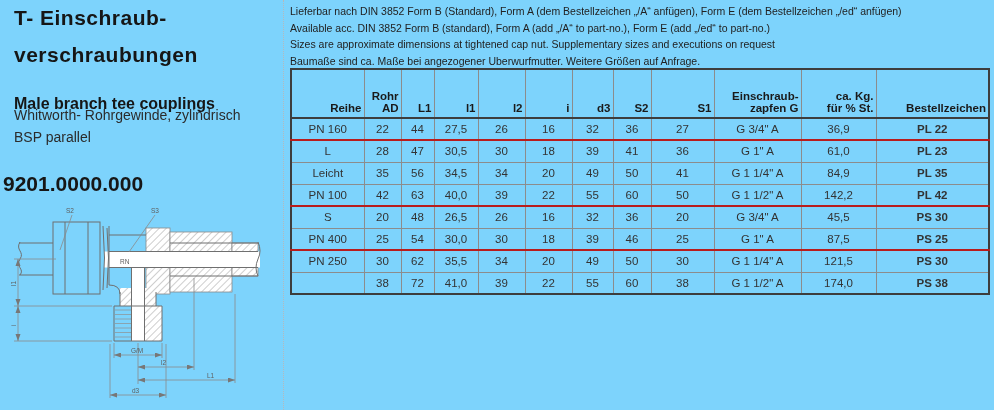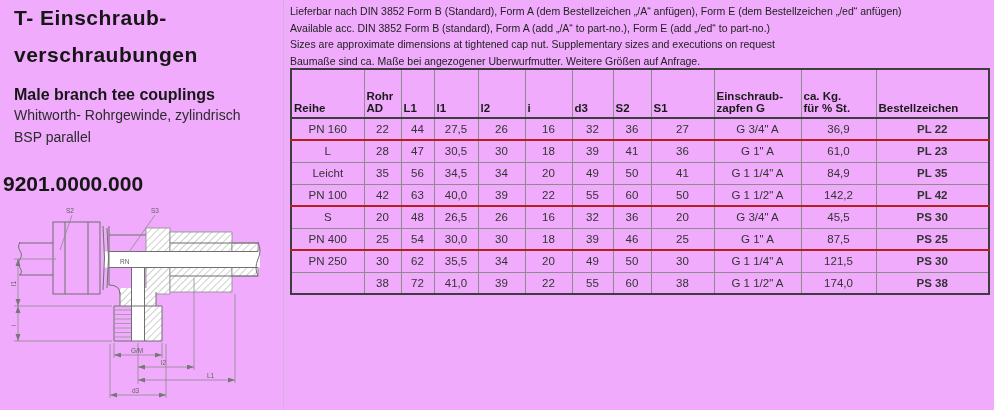--- a/index.html
+++ b/index.html
@@ -1,44 +1,44 @@
 <!DOCTYPE html>
 <html><head>
 <meta charset="utf-8">
 <style>
   * { box-sizing: border-box; margin: 0; padding: 0; }
   html,body { background:#ffffff; }
   body { font-family: "Liberation Sans", sans-serif; color:#1c1c1c; }
   .page {
     position: relative; width: 994px; height: 410px;
-    background: #f0abfc; overflow: hidden;
+    background: #7dd3fc; overflow: hidden;
   }
   
   .left-panel {
     position:absolute; left:0; top:0; width:284px; height:410px;
     border-right:1px dotted #b8b8b8;
   }
   .title-line { position:absolute; left:14px; font-weight:bold; font-size:21px; letter-spacing:0.5px; color:#161616; white-space:nowrap; }
   .title-1 { top:6px; }
   .title-2 { top:43px; }
-  .subtitle { position:absolute; left:14px; top:86px; font-weight:bold; font-size:16px; color:#161616; white-space:nowrap; }
+  .subtitle { position:absolute; left:14px; top:95px; font-weight:bold; font-size:16px; color:#161616; white-space:nowrap; }
   .desc { position:absolute; left:14px; font-size:14px; color:#2b2b2b; white-space:nowrap; }
   .desc-1 { top:107px; }
   .desc-2 { top:129px; }
   .part-number { position:absolute; left:3px; top:172px; font-weight:bold; font-size:21px; color:#161616; }
   .drawing { position:absolute; left:8px; top:202px; }
   
   .info-block { position:absolute; left:290px; top:3px; width:704px; }
   .info-line { font-size:10.5px; line-height:16.5px; color:#222; white-space:nowrap; }
   
   table.data { position:absolute; left:290px; top:68px; border-collapse:collapse; table-layout:fixed; width:698px;
     border:2px solid #3d3d3d; }
   table.data th, table.data td { border:1px solid #8c8c8c; font-size:11.5px; overflow:hidden; white-space:nowrap; }
   table.data thead th { border-bottom:2px solid #3d3d3d; font-weight:bold; color:#1a1a1a;
-    height:49px; vertical-align:bottom; padding:2px 2px 3px 2px; text-align:left; }
+    height:49px; vertical-align:bottom; padding:2px 2px 3px 2px; text-align:right; }
   table.data thead th .top { display:block; text-align:inherit; }
   th.h-left { text-align:left; padding-left:4px; }
   table.data td { height:22px; text-align:center; color:#333; padding:1px 2px; }
   td.col-reihe, td.col-zapfen { text-align:left; padding-left:4px; }
   td.col-bestell { font-weight:bold; color:#1a1a1a;margin-top:44px; }
   tr.sep td { border-bottom:2px solid #b91c1c; }
   
   .dim-label { font-size:6.5px; fill:#5e5e5e; font-family:"Liberation Sans",sans-serif; }
 </style>
 </head>

